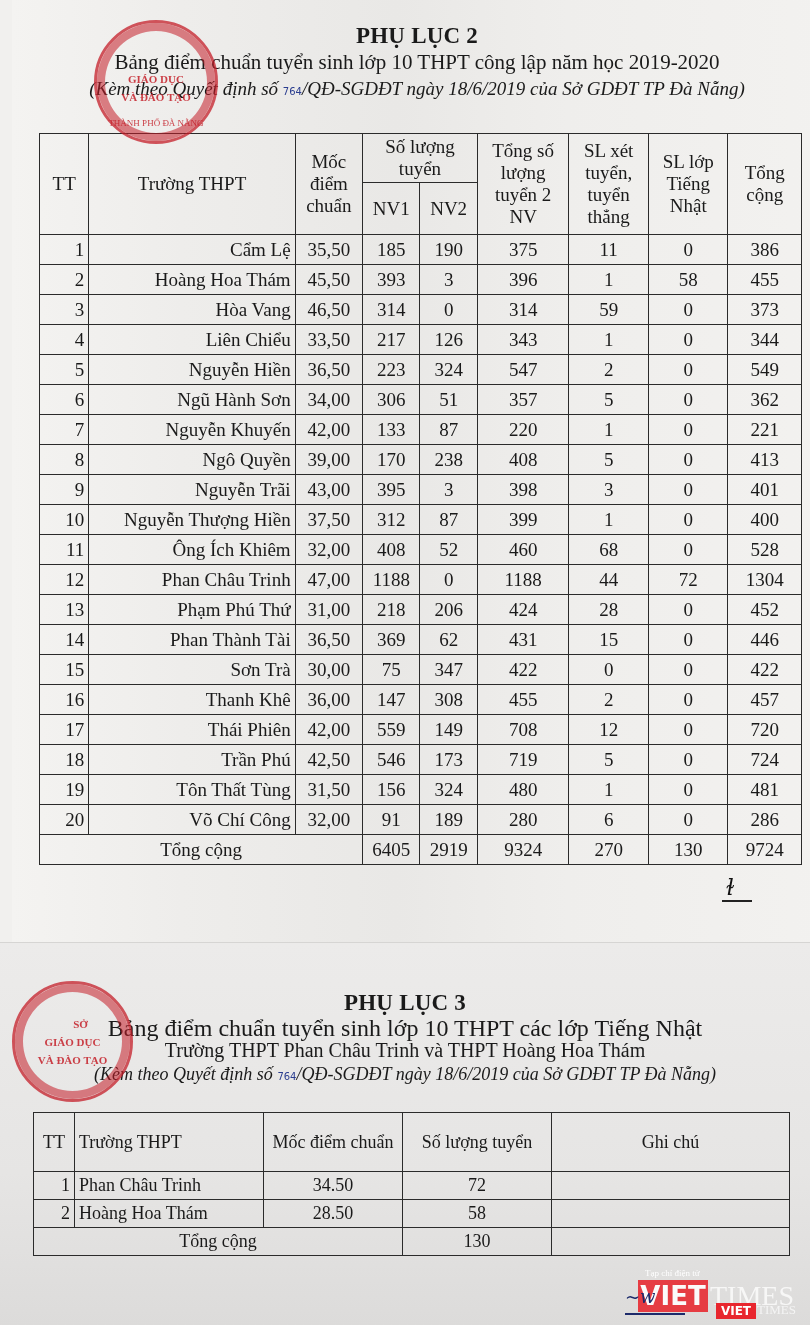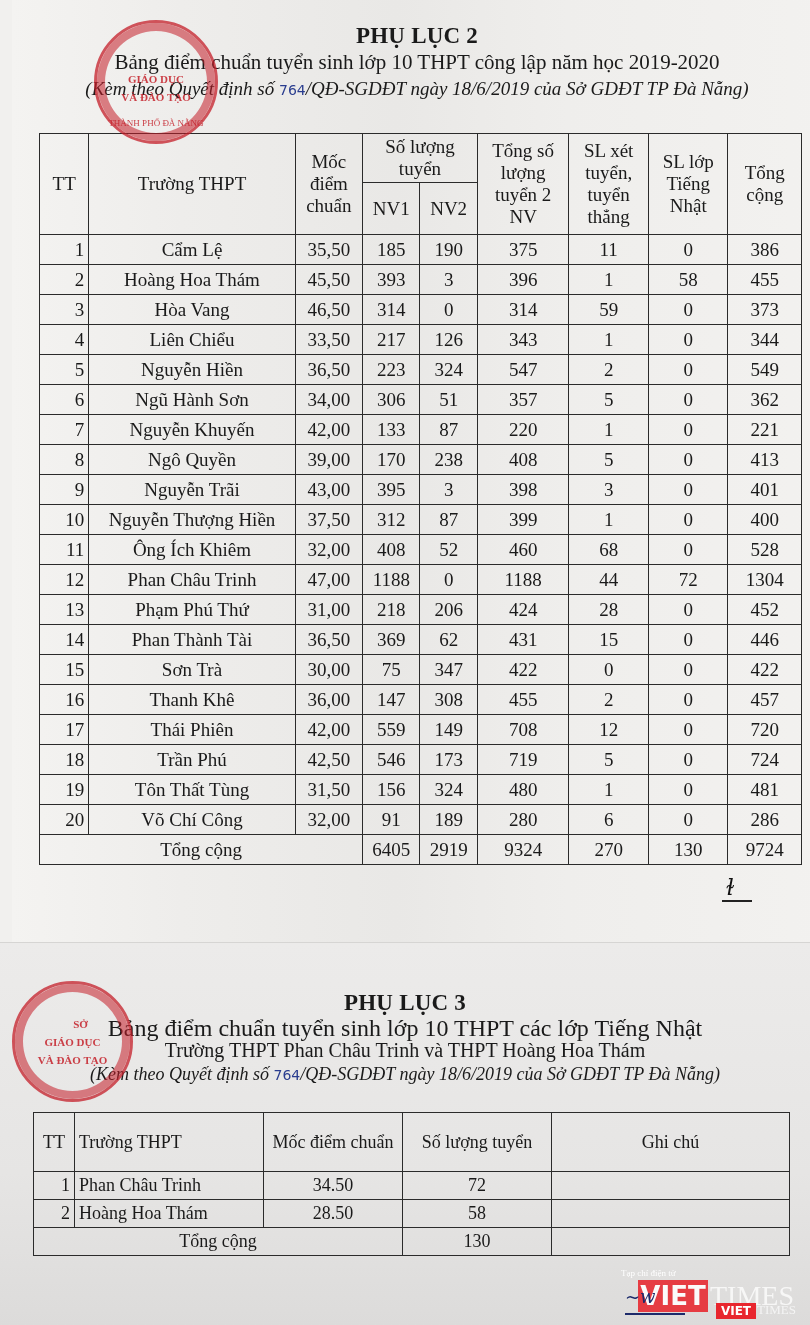--- a/index.html
+++ b/index.html
@@ -24,33 +24,33 @@
     font-weight:bold; font-size:23px; letter-spacing:0.2px;
   }
   .subtitle {
     position:absolute; left:0; width:810px; text-align:center;
     font-size:21px;
   }
   .note {
     position:absolute; left:0; width:810px; text-align:center;
     font-size:19px; font-style:italic;
   }
-  .note .num { font-style:normal; color:#2a3d8f; font-family:"DejaVu Sans", sans-serif; font-size:14px; }
+  .note .num { font-style:normal; color:#2a3d8f; font-family:"DejaVu Sans", sans-serif; font-size:10px; }
   table.t {
     position:absolute; border-collapse:collapse;
     font-size:19px;
   }
   table.t td, table.t th {
     border:1.3px solid #2b2b2b; padding:0 4px; font-weight:normal;
   }
   table.t th { text-align:center; vertical-align:middle; line-height:22px; }
   table.t td { height:29px; }
   #t1 { left:27px; top:133px; width:763px; }
   #t1 .c-tt { width:40px; text-align:right; }
-  #t1 .c-name { width:192px; text-align:center; }
+  #t1 .c-name { width:192px; text-align:right; }
   #t1 .c-num { text-align:center; }
   #t2 { left:33px; top:1112px; width:757px; font-size:18px; }
   #t2 td { height:27px; }
   .stamp {
     position:absolute; border-radius:50%;
     border:3px solid rgba(196,30,40,0.75);
     box-shadow: inset 0 0 0 6px rgba(255,255,255,0), inset 0 0 0 8px rgba(196,30,40,0.55);
     color:rgba(196,30,40,0.85);
     font-family:"Liberation Serif", serif; font-weight:bold;
     text-align:center;
@@ -373,18 +373,18 @@
     </tbody>
   <tfoot>
     <tr>
       <td colspan="3" style="text-align:center;">Tổng cộng</td>
       <td style="text-align:center;">130</td>
       <td></td>
     </tr>
   </tfoot>
 </table>
 
-<div class="wm" style="left:621px; top:1268px; font-size:9px; color:#fff; font-weight:normal; font-family:'Liberation Serif',serif;">Tạp chí điện tử</div>
+<div class="wm" style="left:645px; top:1268px; font-size:9px; color:#fff; font-weight:normal; font-family:'Liberation Serif',serif;">Tạp chí điện tử</div>
 <div class="wm" style="left:638px; top:1280px; width:70px; height:32px; background:#e8262e; color:#fff; font-size:26px; line-height:32px; text-align:center; opacity:0.88;"><span>VIET</span></div>
 <div class="wm" style="left:710px; top:1280px; font-size:28px; color:rgba(255,255,255,0.75); font-weight:normal; font-family:'Liberation Serif',serif;">TIMES</div>
 <div class="wm" style="left:716px; top:1303px; width:40px; height:16px; background:#e8262e; color:#fff; font-size:12px; line-height:16px; text-align:center;"><span>VIET</span></div>
 <div class="wm" style="left:757px; top:1302px; font-size:13px; color:#f4f4f4; font-weight:normal; font-family:'Liberation Serif',serif;">TIMES</div>
 <div class="sig" style="left:625px; top:1286px; font-size:18px; color:#1d2a6a;">~w<span style="display:block;width:60px;border-top:2px solid #1d2a6a;margin-top:6px;"></span></div>
 
 </body></html>

